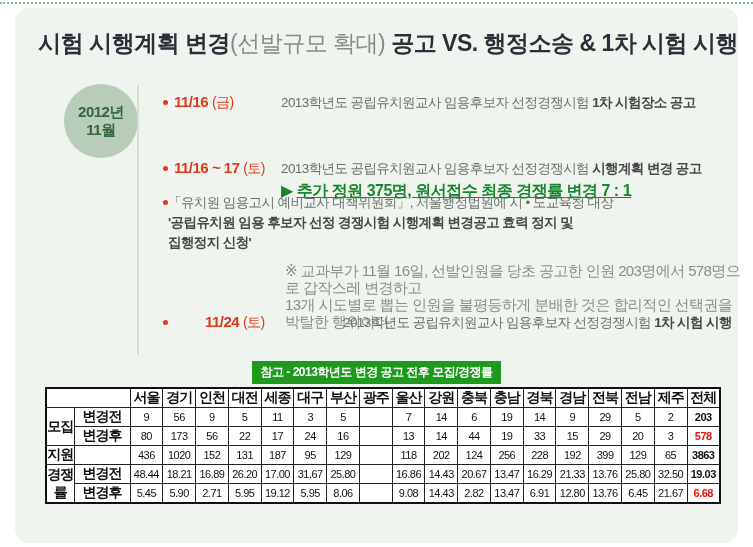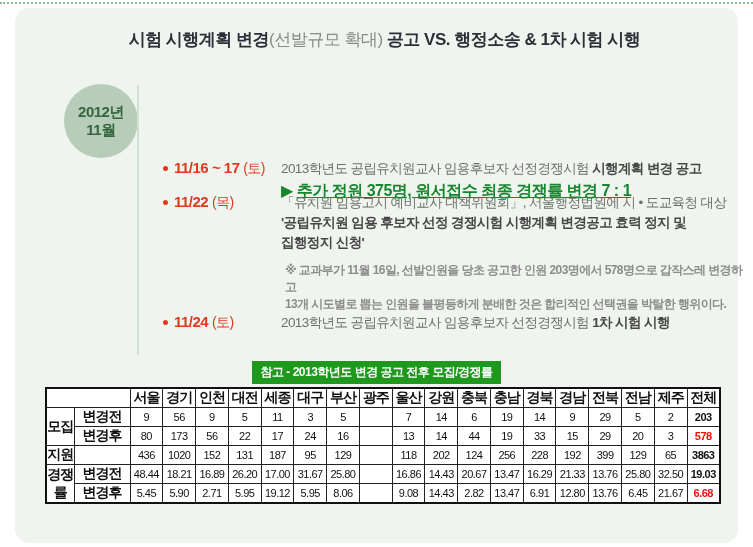--- a/index.html
+++ b/index.html
@@ -2,41 +2,41 @@
 <html><head>
 <meta charset="utf-8">
 <style>
   * { margin:0; padding:0; box-sizing:border-box; }
   html,body { width:753px; height:547px; background:#ffffff; overflow:hidden;
     font-family:"Liberation Sans","DejaVu Sans",sans-serif; }
   .dotted-top { position:absolute; top:2px; left:0; width:753px; height:0;
     border-top:2px dotted #8cbb90; }
   .card { position:absolute; top:8px; left:15px; width:723px; height:535px;
     background:#eff4ee; border-radius:14px; }
-  .page-title { position:absolute; top:20px; left:0; width:100%; text-align:center;
-    font-size:17px; font-weight:bold; color:#2e2e38; letter-spacing:-0.5px;margin-left:8px; }
+  .page-title { position:absolute; top:20px; left:0; width:100%; text-align:right;
+    font-size:23px; font-weight:bold; color:#2e2e38; letter-spacing:-0.5px; }
   .page-title .muted { color:#8a8a8a; font-weight:normal; }
   .badge { position:absolute; left:49px; top:76px; width:74px; height:74px;
     border-radius:50%; background:#b7cdb9; display:flex; flex-direction:column;
     align-items:center; justify-content:center; color:#35663d; font-weight:bold;
     font-size:15px; line-height:18px; letter-spacing:-0.5px; }
   .vline { position:absolute; left:122px; top:77px; width:2px; height:270px; background:#cfe1d0; }
   .event { position:absolute; left:148px; display:flex; align-items:flex-start; }
   .bullet { width:5px; height:5px; border-radius:50%; background:#e0391c; margin-top:7px;
     flex:0 0 auto; }
   .date-col { width:107px; margin-left:6px; color:#e0391c; font-size:15px;
     font-weight:bold; letter-spacing:-0.5px; white-space:nowrap; }
   .date-col .day { font-weight:normal; font-size:14px; }
   .desc { font-size:13.5px; color:#6f6f6f; letter-spacing:-0.6px; line-height:20px; }
   .desc b { color:#474747; }
   .sub-green { margin-top:2px; font-size:16px; font-weight:bold; color:#17862f;
     letter-spacing:-0.5px; }
   .sub-green .txt { text-decoration:underline; }
-  .note { position:absolute; left:270px; top:254px; width:460px; font-size:12px;
-    color:#8c8c8c; letter-spacing:-0.6px; line-height:17px;font-weight:bold; }
+  .note { position:absolute; left:270px; top:254px; width:460px; font-size:15px;
+    color:#8c8c8c; letter-spacing:-0.6px; line-height:17px; }
   .caption { position:absolute; top:353px; left:0; width:100%; text-align:center; }
   .caption span { display:inline-block; background:#1e991e; color:#ffffff;
     font-size:12px; font-weight:bold; padding:3px 8px; letter-spacing:-0.5px; }
   .grid-wrap { position:absolute; left:30px; top:379px; }
   table { border-collapse:collapse; table-layout:fixed; width:676px; background:#ffffff;
     border:2px solid #111111; }
   th, td { border:1px solid #222222; text-align:center; vertical-align:middle;
     height:19px; overflow:hidden; }
   th { font-size:14px; font-weight:bold; color:#111111; letter-spacing:-1px; }
   td { font-size:11px; color:#111111; letter-spacing:-0.5px; }
@@ -54,55 +54,61 @@
   <div class="page-title">
     <span>시험 시행계획 변경</span><span class="muted">(선발규모 확대)</span><span> 공고 VS. 행정소송 &amp; 1차 시험 시행</span>
   </div>
 
   <div class="badge">
     <span>2012년</span>
     <span>11월</span>
   </div>
   <div class="vline"></div>
 
+  <div class="event" style="top:85px;">
+    <span class="bullet"></span>
+    <span class="date-col">
+      <span>11/16</span>
+      <span class="day">(금)</span>
+    </span>
+    <span class="desc">
+      <span>2013학년도 공립유치원교사 임용후보자 선정경쟁시험 </span><b>1차 시험장소 공고</b>
+    </span>
+  </div>
 
   <div class="event" style="top:119px;margin-top:32px;">
     <span class="bullet"></span>
     <span class="date-col">
       <span>11/16 ~ 17</span>
       <span class="day">(토)</span>
     </span>
     <span class="desc">
       <span>2013학년도 공립유치원교사 임용후보자 선정경쟁시험 </span><b>시행계획 변경 공고</b>
       <div class="sub-green">
         <span>▶</span>
         <span class="txt">추가 정원 375명, 원서접수 최종 경쟁률 변경 7 : 1</span>
       </div>
     </span>
   </div>
 
   <div class="event" style="top:185px;">
     <span class="bullet"></span>
-    <span class="date-col">
-      <span>11/22</span>
-      <span class="day">(목)</span>
-    </span>
     <span class="desc" style="width:470px;">
       <span>「유치원 임용고시 예비교사 대책위원회」, 서울행정법원에 시 • 도교육청 대상</span><br>
       <b>'공립유치원 임용 후보자 선정 경쟁시험 시행계획 변경공고 효력 정지 및</b><br>
       <b>집행정지 신청'</b>
     </span>
   </div>
 
   <div class="note">
     <span>※ 교과부가 11월 16일, 선발인원을 당초 공고한 인원 203명에서 578명으로 갑작스레 변경하고</span><br>
     <span>13개 시도별로 뽑는 인원을 불평등하게 분배한 것은 합리적인 선택권을 박탈한 행위이다.</span>
   </div>
 
-  <div class="event" style="top:305px;">
+  <div class="event" style="top:305px;gap:31px;">
     <span class="bullet"></span>
     <span class="date-col">
       <span>11/24</span>
       <span class="day">(토)</span>
     </span>
     <span class="desc">
       <span>2013학년도 공립유치원교사 임용후보자 선정경쟁시험 </span><b>1차 시험 시행</b>
     </span>
   </div>
 

